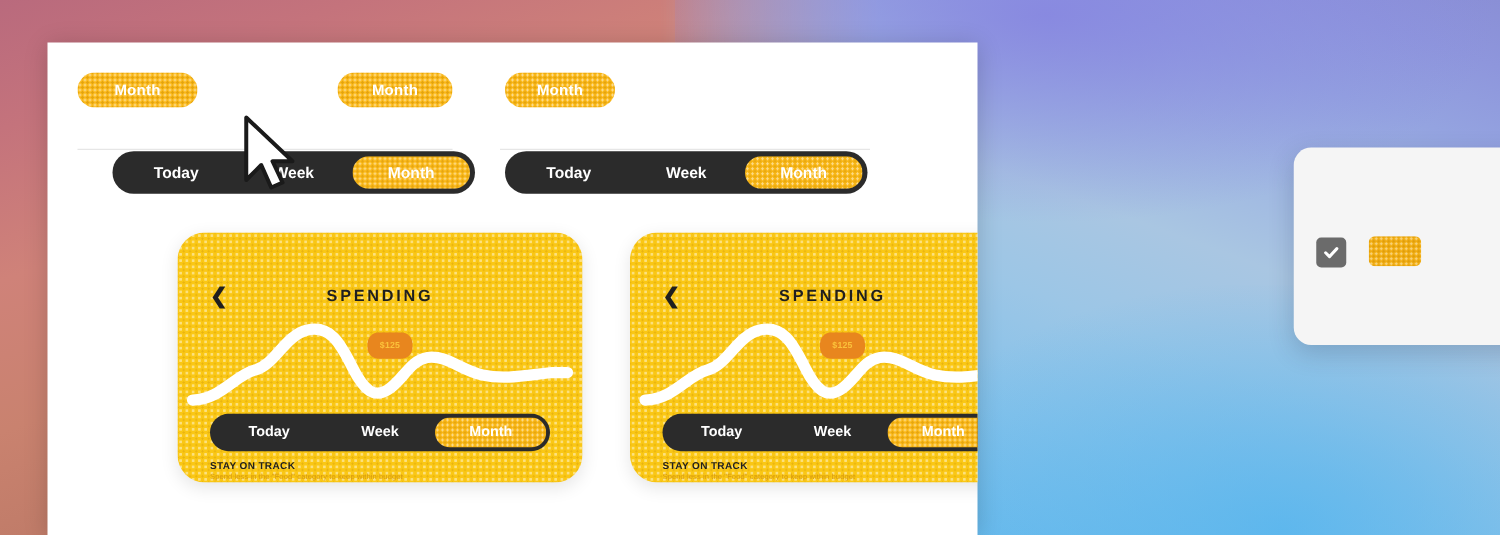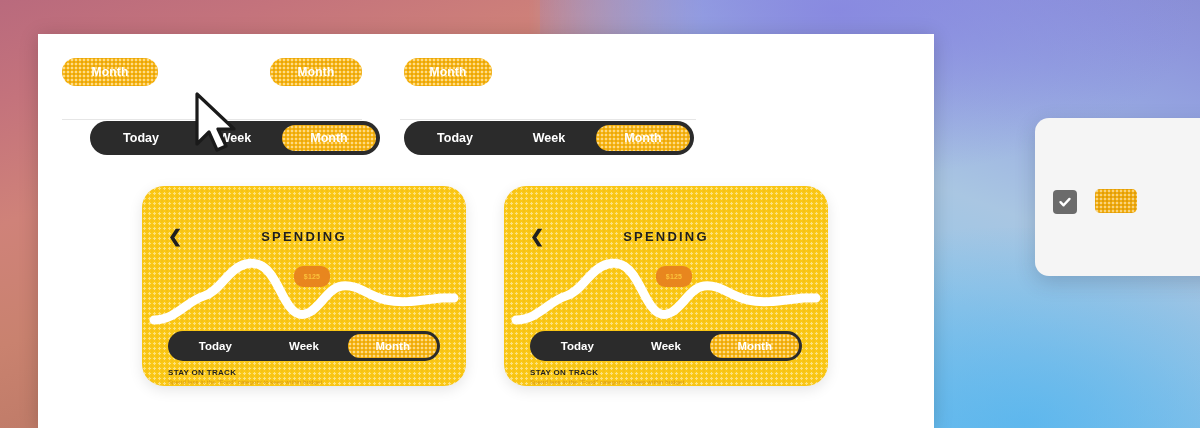--- a/index.html
+++ b/index.html
@@ -68,21 +68,21 @@
     width: 45%;
     height: 280px;
     background: radial-gradient(ellipse at 60% 70%, rgba(82,180,238,0.75) 0%, rgba(82,180,238,0) 72%);
   }
 
   
   #app-panel {
     position: absolute;
     left: 38px;
     top: 34px;
-    width: 896px;
+    width: 744px;
     height: 394px;
     background: #ffffff;
     box-shadow: 0 2px 18px rgba(0,0,0,0.18);
     overflow: hidden;
   }
 
   
   .pill-row {
     position: absolute;
     left: 0;

